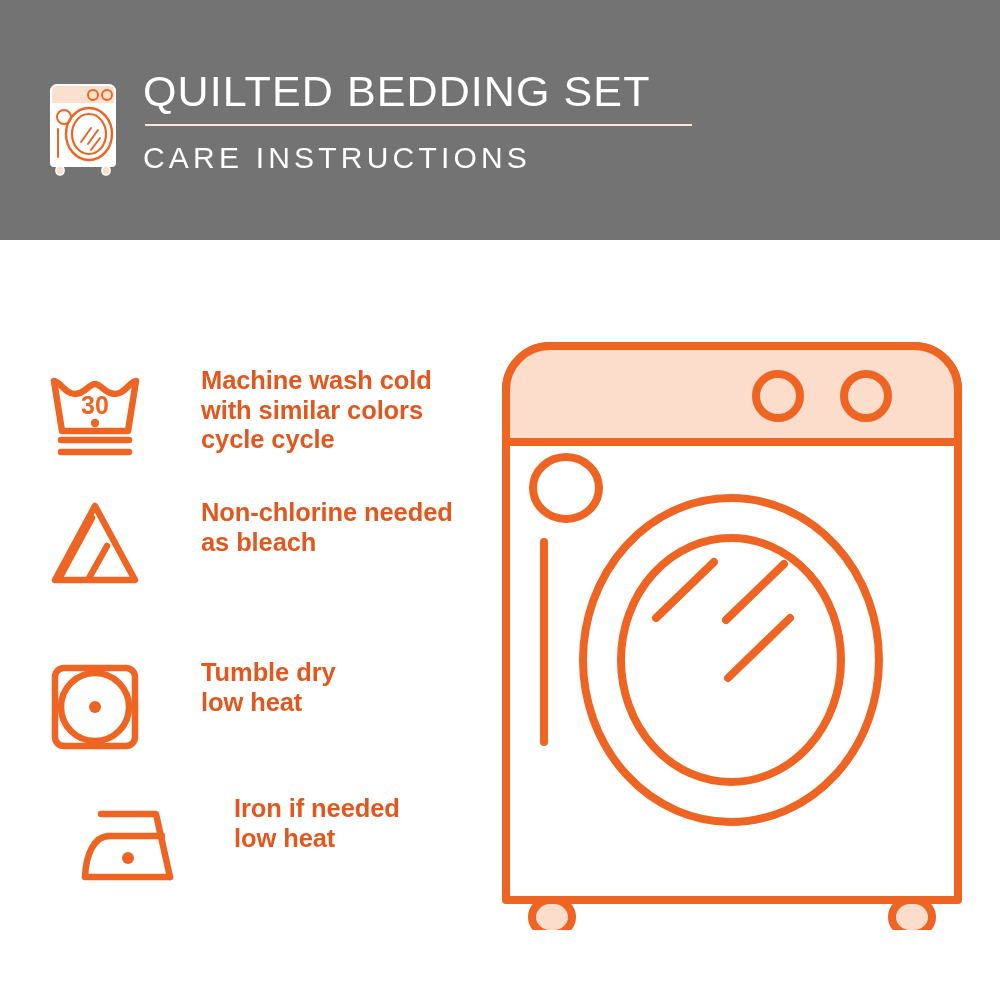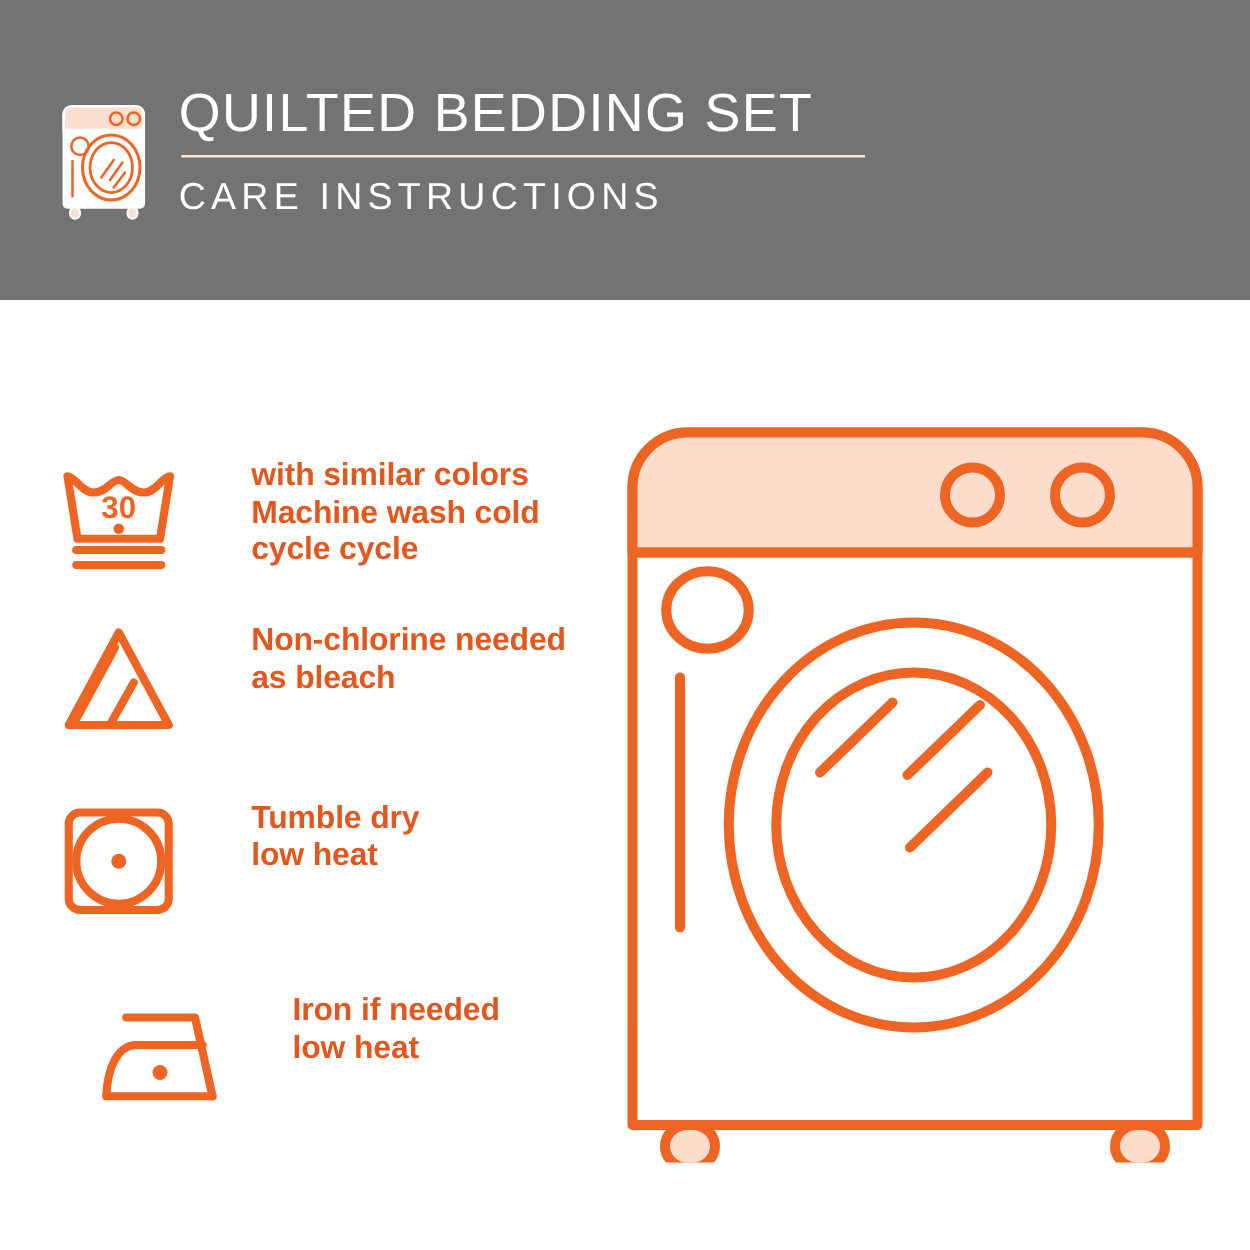--- a/index.html
+++ b/index.html
@@ -75,21 +75,21 @@
   .care-row {
     position: absolute;
     left: 0;
     width: 480px;
     height: 120px;
     display: flex;
     align-items: flex-start;
   }
   .care-row.r0 { top: 108px; margin-top: 16px; }
   .care-row.r1 { top: 256px; }
-  .care-row.r2 { top: 398px; }
+  .care-row.r2 { top: 416px; }
   .care-row.r3 { top: 552px; padding-left: 33px; }
 
   .care-symbol {
     width: 100px;
     min-width: 100px;
     height: 100px;
     margin-left: 45px;
     display: flex;
     align-items: center;
     justify-content: center;
@@ -168,22 +168,22 @@
                    L 83 67 L 17 67 Z"></path>
 
           <line x1="16" y1="76" x2="84" y2="76"></line>
           <line x1="16" y1="88" x2="84" y2="88"></line>
         </g>
         <text x="50" y="50" text-anchor="middle" font-family="Liberation Sans, sans-serif" font-size="25" font-weight="700" fill="#ee6422">30</text>
         <circle cx="50" cy="59" r="4.2" fill="#ee6422"></circle>
       </svg>
     </div>
     <div class="care-label">
+      <span class="ln">Machine wash cold</span>
       <span class="ln">with similar colors</span>
-      <span class="ln">Machine wash cold</span>
       <span class="ln">cycle cycle</span>
     </div>
   </div>
 
   <div class="care-row r1">
     <div class="care-symbol">
       <svg viewBox="0 0 100 100" width="100" height="100" aria-hidden="true">
         <g fill="none" stroke="#ee6422" stroke-width="6.5" stroke-linecap="round" stroke-linejoin="round">
           <path d="M50 10 L 90 84 L 10 84 Z"></path>
           <line x1="47" y1="22" x2="15" y2="81"></line>

